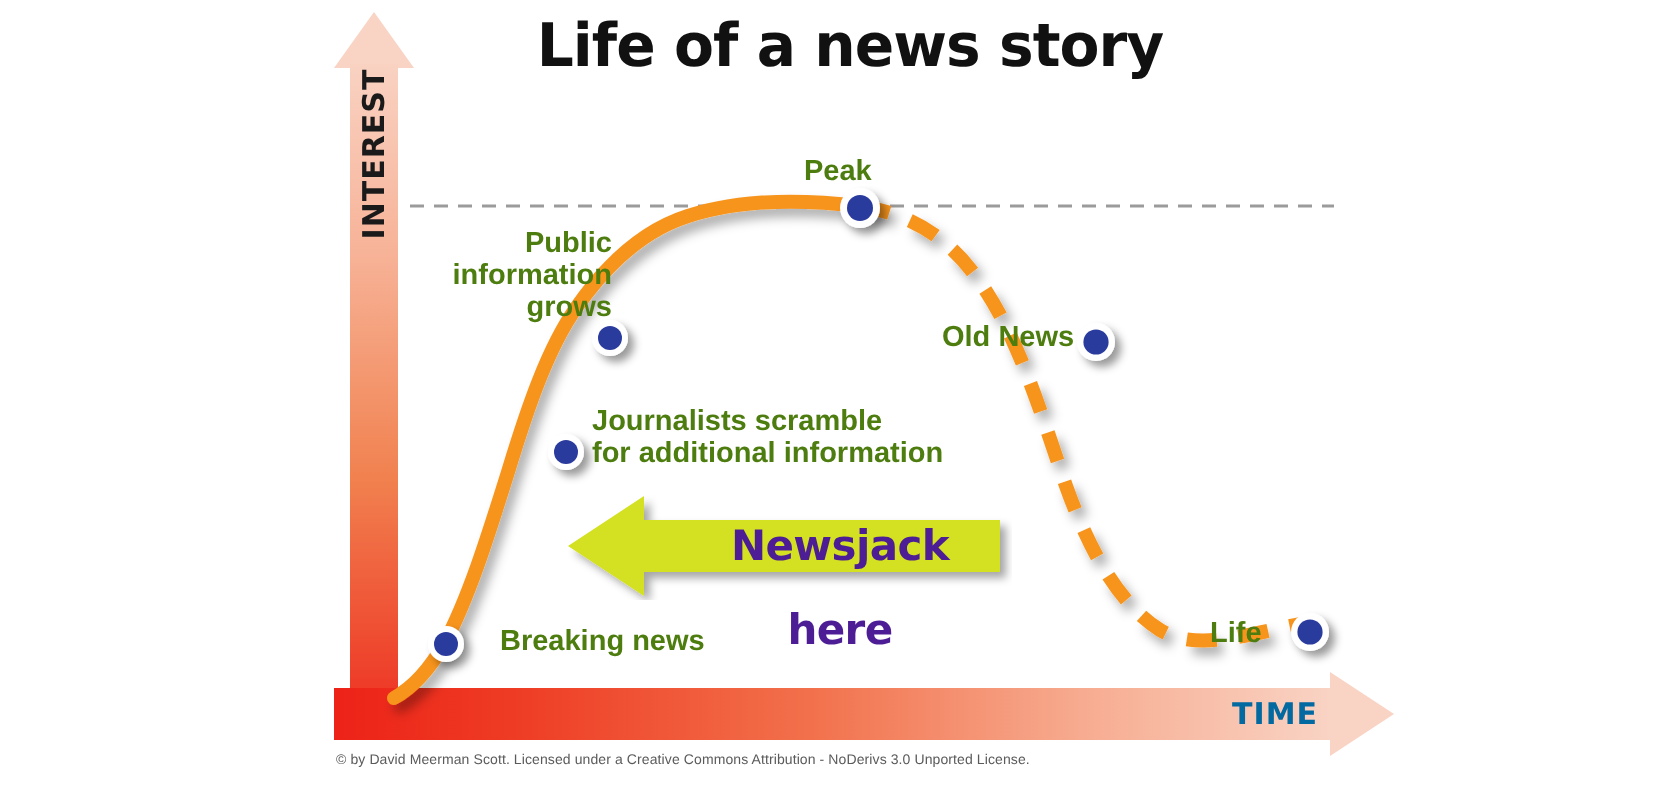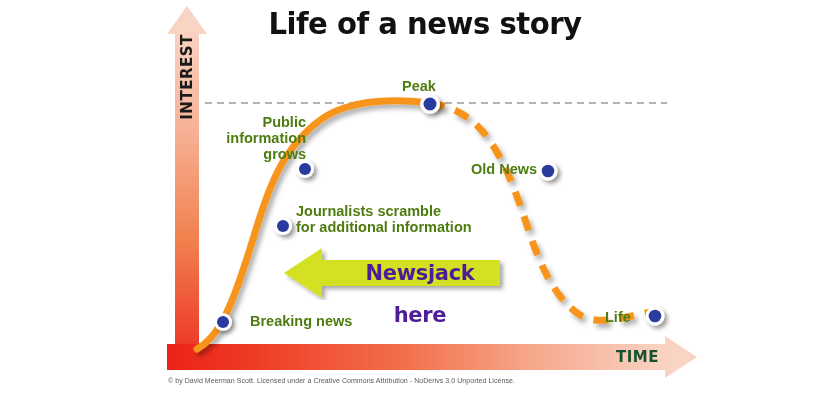--- a/index.html
+++ b/index.html
@@ -89,21 +89,21 @@
     border-bottom:21px solid transparent;
     border-left:32px solid #F9D3C4;
   }
   #x-axis-label{
     position:absolute;
     left:449px; top:10px;
     font-family:"DejaVu Sans", sans-serif;
     font-weight:bold;
     font-size:15px;
     letter-spacing:0.5px;
-    color:#14532d;
+    color:#0369a1;
     text-align:right;
   }
 
   
   #plot{
     position:absolute;
     left:0; top:0;
     width:840px; height:400px;
   }
 

